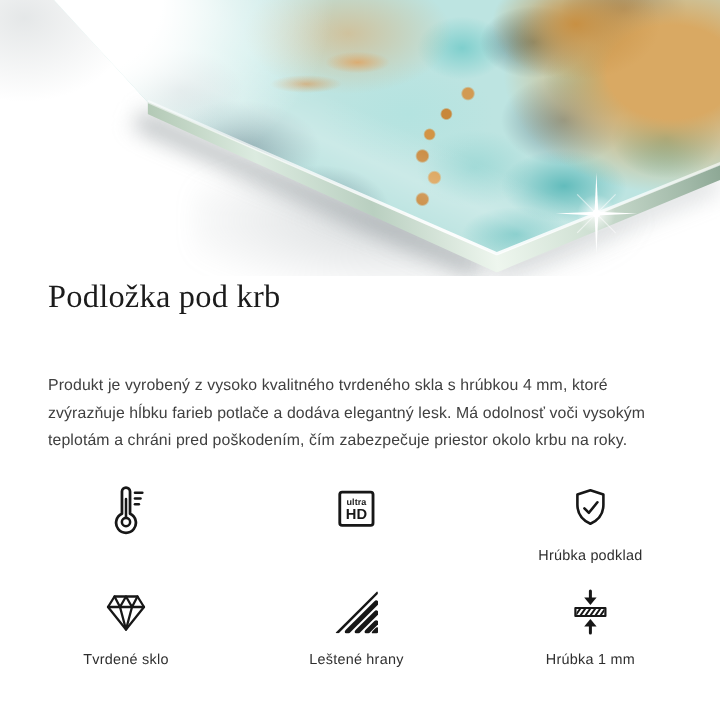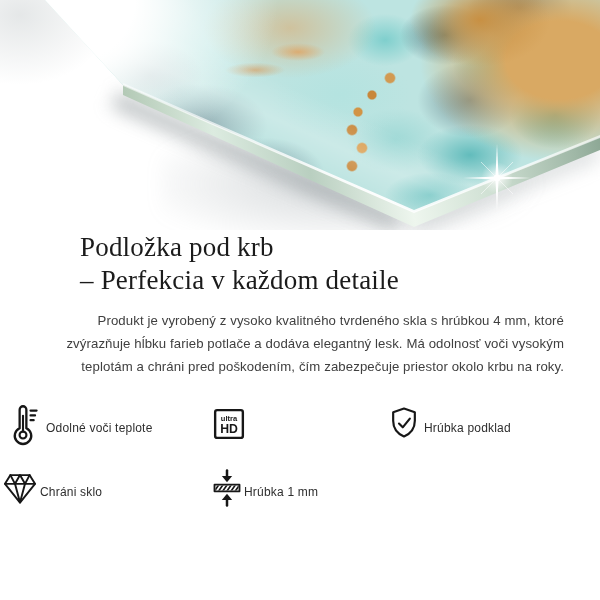--- a/index.html
+++ b/index.html
@@ -67,28 +67,28 @@
     background:linear-gradient(80deg,#6e8872 0%, #9db79f 16%, var(--glass-edge-light,#dcebe0) 36%,
                #b9cfc0 50%, #eef6ee 65%, #cfe0d3 78%, #9fb7a6 92%, var(--glass-edge-dark,#7d9a86) 100%);}
   .edge-highlight{position:absolute;left:0;top:0;width:600px;height:230px;
     clip-path:polygon(123px 83px,414px 210px,600px 135px,600px 138px,414px 213px,123px 86px);
     background:linear-gradient(80deg, rgba(255,255,255,.25), rgba(255,255,255,.95) 60%, rgba(255,255,255,.6));}
   .sparkle{position:absolute;left:461px;top:142px;width:72px;height:72px;}
 
   
   h1{position:absolute;left:40px;top:231px;margin:0;font-family:"Liberation Serif","DejaVu Serif",serif;
      font-weight:400;font-size:27px;line-height:33px;color:var(--heading-color,#1b1b1b);letter-spacing:.2px;}
-  h1 .line{display:block;margin-left:40px;}
+  h1 .line{display:block;}
   .desc{position:absolute;left:40px;top:309px;width:524px;margin:0;font-size:13.2px;line-height:23px;
-     color:var(--body-text-color,#404040);letter-spacing:.1px;text-align:right;}
+     color:var(--body-text-color,#404040);letter-spacing:.1px;}
 
   
   .features{position:absolute;left:0;top:400px;width:600px;display:grid;
      grid-template-columns:210px 174px 216px;row-gap:16px;}
-  .feature{display:flex;flex-direction:row;align-items:center;}
+  .feature{display:flex;flex-direction:column;align-items:center;}
   .icon-box{height:48px;display:flex;align-items:center;justify-content:center;}
   .feature-label{margin-top:8px;font-size:12px;color:var(--label-color,#2e2e2e);letter-spacing:.2px;}
   svg.ic{stroke:var(--icon-stroke,#171717);fill:none;stroke-linecap:round;stroke-linejoin:round;}
   svg.ic .fillpart{fill:var(--icon-stroke,#171717);stroke:none;}
   svg.ic text{fill:var(--icon-stroke,#171717);stroke:none;
      font-family:"Liberation Sans",sans-serif;font-weight:bold;text-anchor:middle;}
 </style>
 </head>
 <body>
 
@@ -113,39 +113,37 @@
       <line x1="20" y1="20" x2="52" y2="52" stroke="#ffffff" stroke-width="1" opacity=".55"></line>
       <line x1="20" y1="52" x2="52" y2="20" stroke="#ffffff" stroke-width="1" opacity=".55"></line>
       <path d="M36 2 L37.6 36 L36 70 L34.4 36 Z" fill="#ffffff"></path>
       <path d="M2 36 L36 34.4 L70 36 L36 37.6 Z" fill="#ffffff"></path>
       <circle cx="36" cy="36" r="3.2" fill="#ffffff"></circle>
     </svg>
   </div>
 
   <h1>
     <span class="line">Podložka pod krb</span>
-    <span class="line">– Perfekcia v každom detaile</span>
   </h1>
 
   <p class="desc">Produkt je vyrobený z vysoko kvalitného tvrdeného skla s hrúbkou 4 mm, ktoré zvýrazňuje hĺbku farieb potlače a dodáva elegantný lesk. Má odolnosť voči vysokým teplotám a chráni pred poškodením, čím zabezpečuje priestor okolo krbu na roky.</p>
 
   <div class="features">
 
     <div class="feature">
       <div class="icon-box">
         <svg class="ic" width="46" height="46" viewBox="0 0 48 48" stroke-width="2.4">
           <path d="M20.5 9 a3.5 3.5 0 0 1 7 0 v19.4 a8.6 8.6 0 1 1 -7 0 z"></path>
           <circle cx="24" cy="35.5" r="3.6" stroke-width="2.2"></circle>
           <line x1="24" y1="15.5" x2="24" y2="31.3" stroke-width="2.2"></line>
           <line x1="31.8" y1="10" x2="38.2" y2="10" stroke-width="2.2"></line>
           <line x1="31.8" y1="15" x2="36.6" y2="15" stroke-width="2.2"></line>
           <line x1="31.8" y1="20" x2="35.2" y2="20" stroke-width="2.2"></line>
         </svg>
       </div>
-      <div class="feature-label">Odolné voči teplote</div>
     </div>
 
     <div class="feature">
       <div class="icon-box">
         <svg class="ic" width="38" height="38" viewBox="0 0 48 48" stroke-width="3">
           <rect x="6.5" y="6.5" width="35" height="35" rx="2.5"></rect>
           <text x="24" y="20" font-size="9.5">ultra</text>
           <text x="24" y="35" font-size="15.5">HD</text>
         </svg>
       </div>
@@ -163,23 +161,42 @@
 
     <div class="feature">
       <div class="icon-box">
         <svg class="ic" width="40" height="40" viewBox="0 0 48 48" stroke-width="2.3">
           <path d="M12.5 8.5 H35.5 L42 19 L24 41.5 L6 19 Z"></path>
           <path d="M6 19 H42"></path>
           <path d="M12.5 8.5 L18 19 L24 8.5 L30 19 L35.5 8.5"></path>
           <path d="M18 19 L24 41.5 M30 19 L24 41.5"></path>
         </svg>
       </div>
-      <div class="feature-label">Chráni sklo</div>
-    </div>
-
+      <div class="feature-label">Tvrdené sklo</div>
+    </div>
+
+    <div class="feature">
+      <div class="icon-box">
+        <svg class="ic" width="36" height="36" viewBox="0 0 48 48" stroke-width="5.5" stroke-linecap="butt">
+          <defs>
+              <clipPath id="triClip">
+                <path d="M0 48 L48 0 L48 48 Z"></path>
+              </clipPath>
+            </defs>
+          <g clip-path="url(#triClip)">
+            <line x1="3" y1="45" x2="45" y2="3"></line>
+            <line x1="14" y1="46" x2="46" y2="14"></line>
+            <line x1="25" y1="46" x2="46" y2="25"></line>
+            <line x1="36" y1="46" x2="46" y2="36"></line>
+            <line x1="44" y1="47" x2="47" y2="44"></line>
+          </g>
+        </svg>
+      </div>
+      <div class="feature-label">Leštené hrany</div>
+    </div>
 
     <div class="feature">
       <div class="icon-box">
         <svg class="ic" width="34" height="40" viewBox="0 0 40 48" stroke-width="2.2">
           <line x1="20" y1="3" x2="20" y2="10" stroke-width="3"></line>
           <path class="fillpart" d="M13.8 9.5 L26.2 9.5 L20 17 Z"></path>
           <rect x="5" y="20" width="30" height="8"></rect>
           <defs>
               <clipPath id="barClip">
                 <rect x="6" y="21" width="28" height="6"></rect>

